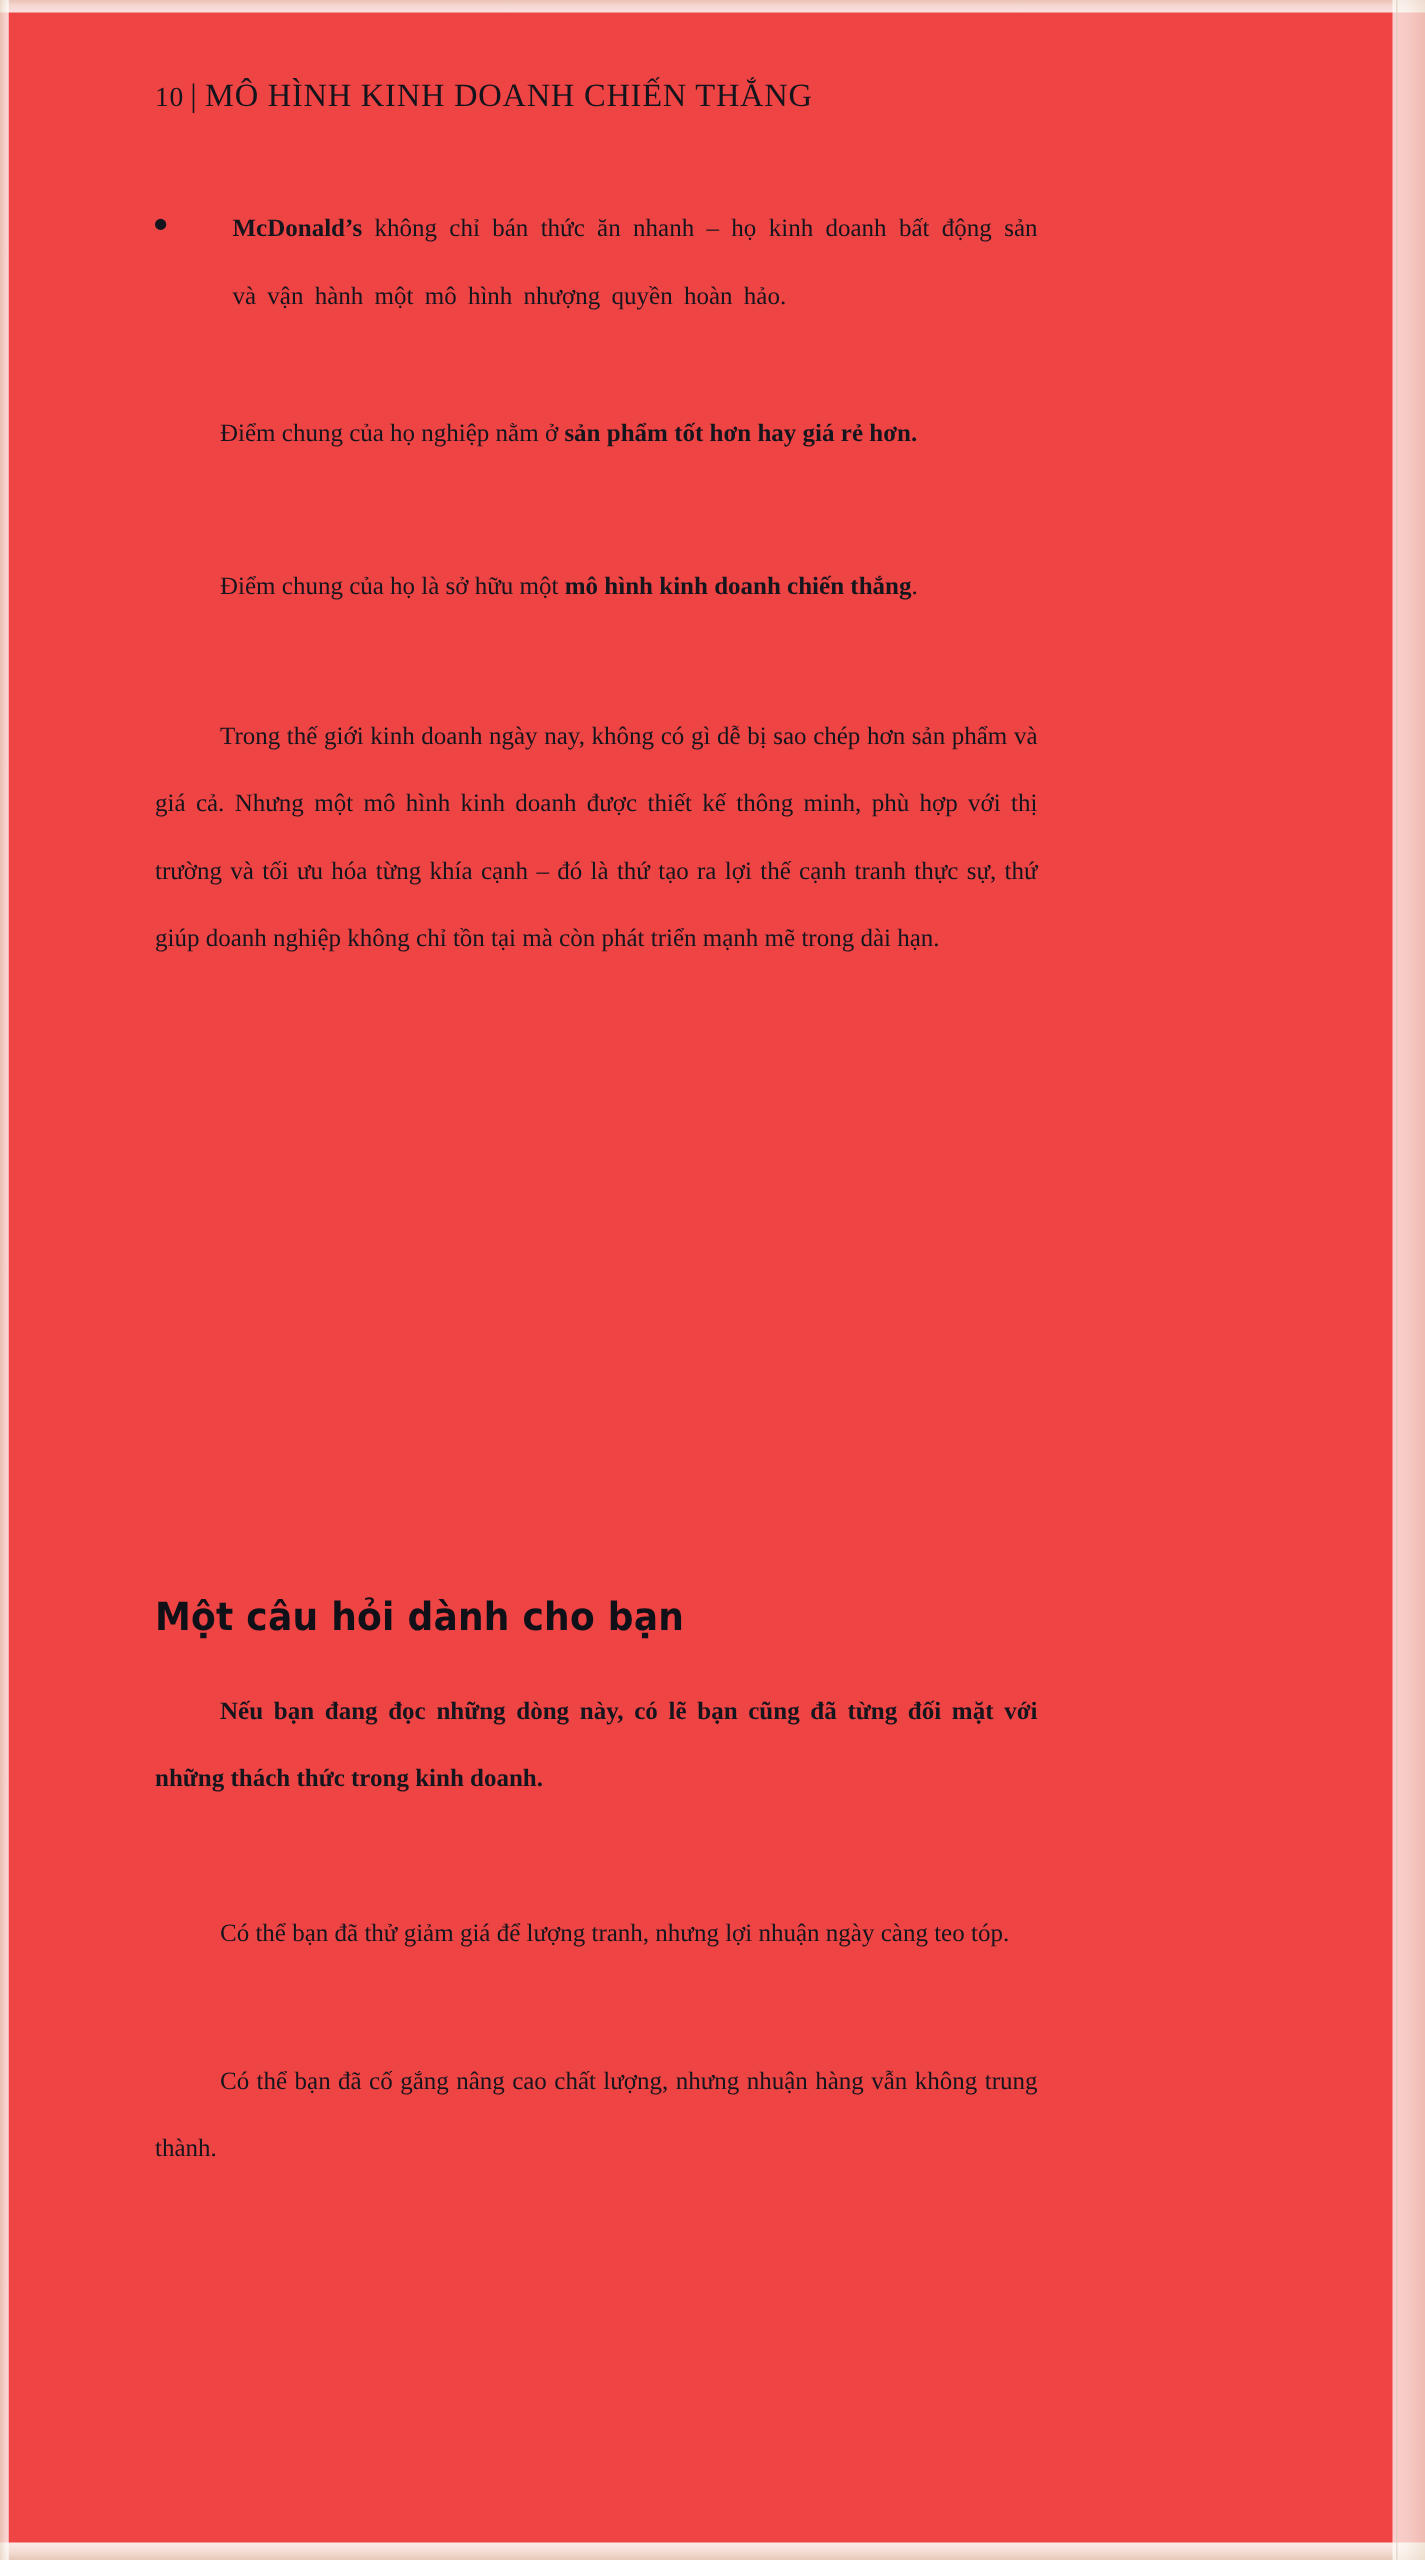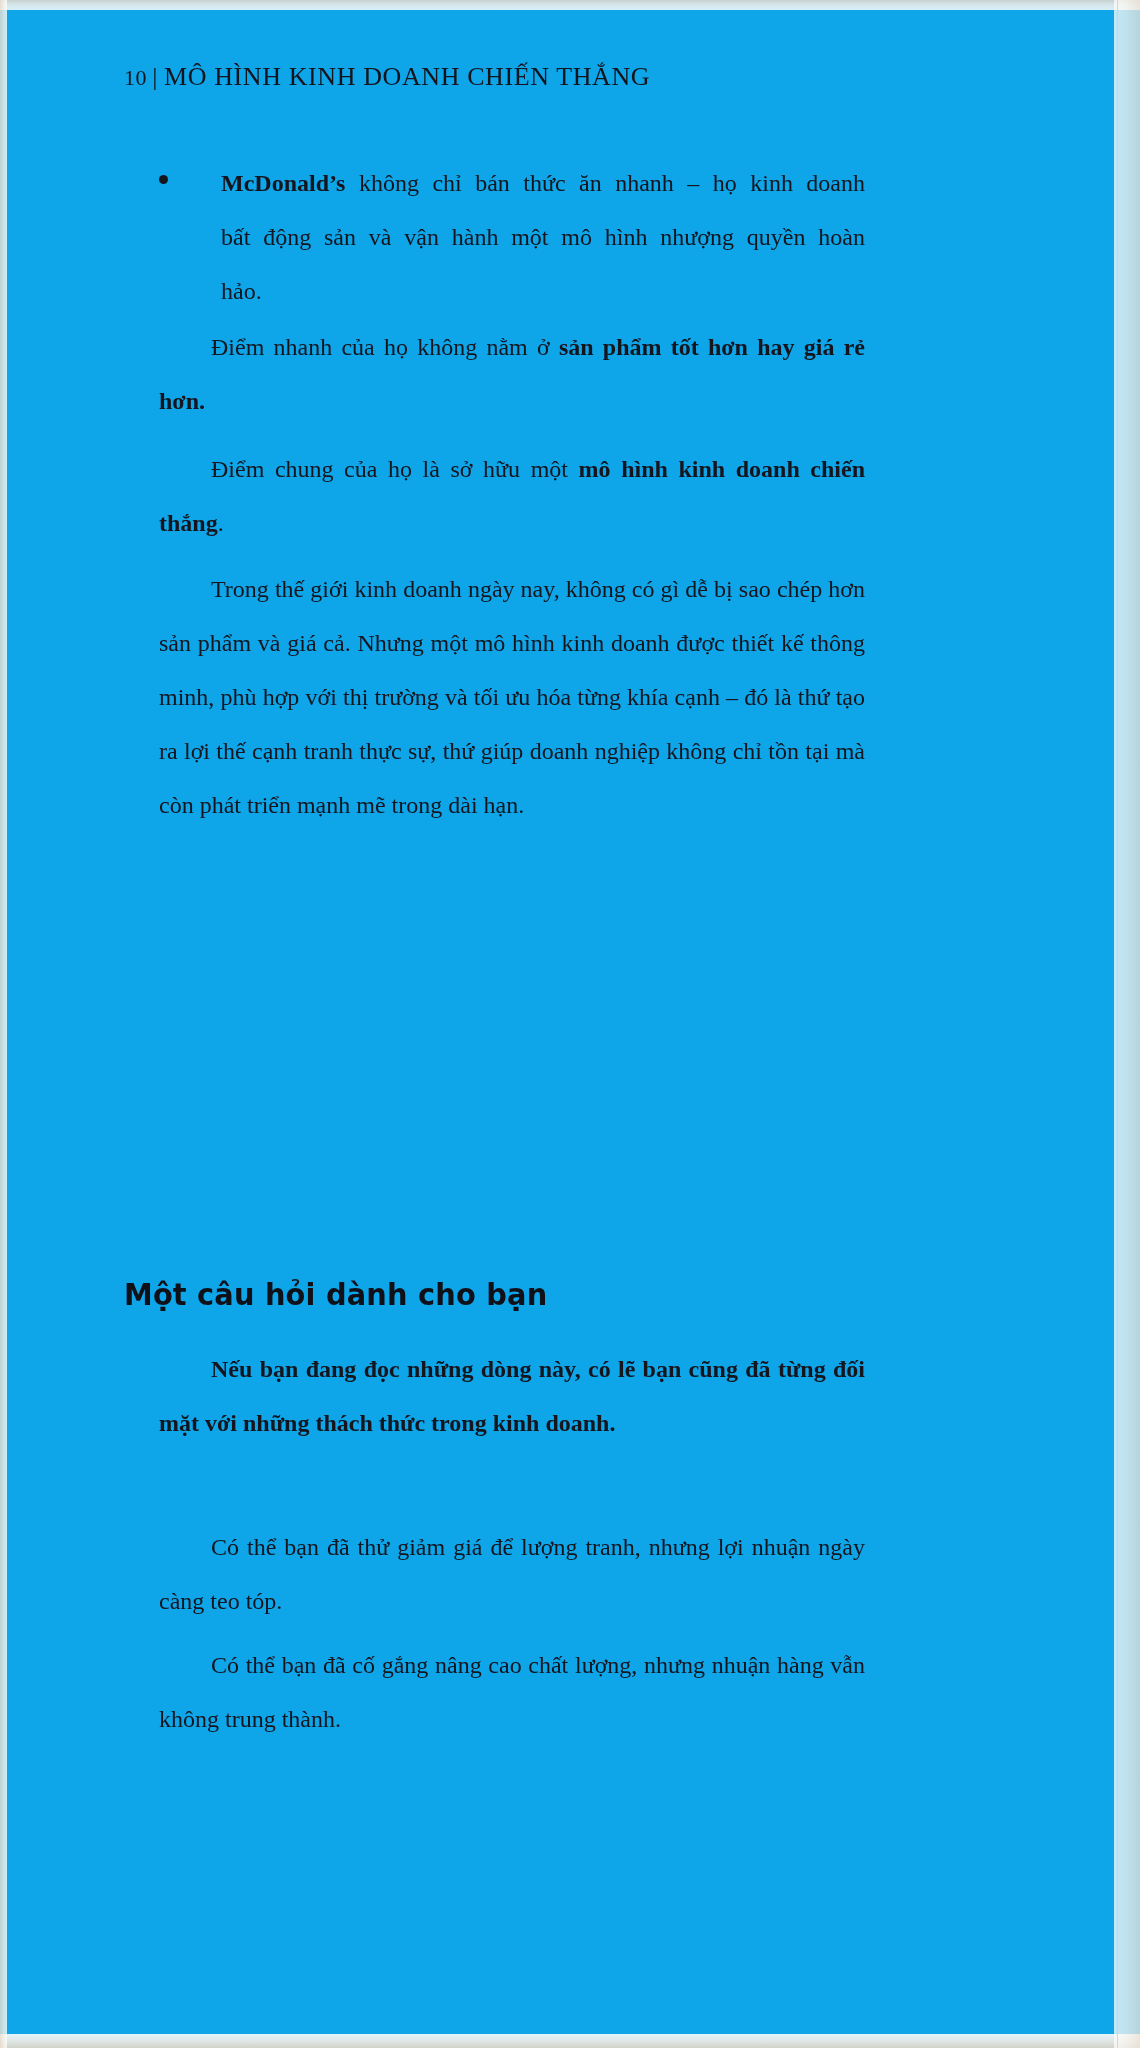--- a/index.html
+++ b/index.html
@@ -13,21 +13,21 @@
     font-family: "Liberation Serif", "DejaVu Serif", serif;
     color: #13131c;
     position: relative;
     overflow: hidden;
   }
 
   
   .page {
     position: absolute;
     inset: 0;
-    background: #0ea5e9;
+    background: #ef4444;
   }
 
   
   .scan-edge-top {
     position: absolute;
     top: 0; left: 0; right: 0;
     height: 10px;
     background: linear-gradient(to bottom, #e8d8c8 0%, #f6efe7 40%, #fdfdfb 100%);
     opacity: .85;
   }
@@ -83,24 +83,23 @@
   .running-head .sep {
     padding: 0 6px 0 5px;
   }
   .running-head .title {
     font-size: 26px;
   }
 
   
   .block {
     position: absolute;
-    font-size: 24px;
+    font-size: 20px;
     line-height: 54px;
     color: #15151e;
-    margin-left: 35px;
   }
 
   .bullet-item {
     left: 124px;
     top: 156px;
     width: 706px;
   }
   .bullet-dot {
     position: absolute;
     left: 0;
@@ -171,21 +170,21 @@
     <div class="running-head">
       <span class="folio">10</span><span class="sep">|</span><span class="title">MÔ HÌNH KINH DOANH CHIẾN THẮNG</span>
     </div>
 
     <div class="block bullet-item">
       <span class="bullet-dot"></span>
       <div class="bullet-body wide"><b>McDonald’s</b><span> không chỉ bán thức ăn nhanh – họ kinh doanh bất động sản và vận hành một mô hình nhượng quyền hoàn hảo.</span></div>
     </div>
 
     <div class="block para p-diem1">
-      <span class="indent"></span><span>Điểm nhanh của họ không nằm ở </span><b>sản phẩm tốt hơn hay giá rẻ hơn.</b>
+      <span class="indent"></span><span>Điểm chung của họ nghiệp nằm ở </span><b>sản phẩm tốt hơn hay giá rẻ hơn.</b>
     </div>
 
     <div class="block para p-diem2">
       <span class="indent"></span><span>Điểm chung của họ là sở hữu một </span><b>mô hình kinh doanh chiến thắng</b><span>.</span>
     </div>
 
     <div class="block para p-trong">
       <span class="indent"></span><span>Trong thế giới kinh doanh ngày nay, không có gì dễ bị sao chép hơn sản phẩm và giá cả. Nhưng một mô hình kinh doanh được thiết kế thông minh, phù hợp với thị trường và tối ưu hóa từng khía cạnh – đó là thứ tạo ra lợi thế cạnh tranh thực sự, thứ giúp doanh nghiệp không chỉ tồn tại mà còn phát triển mạnh mẽ trong dài hạn.</span>
     </div>
 

